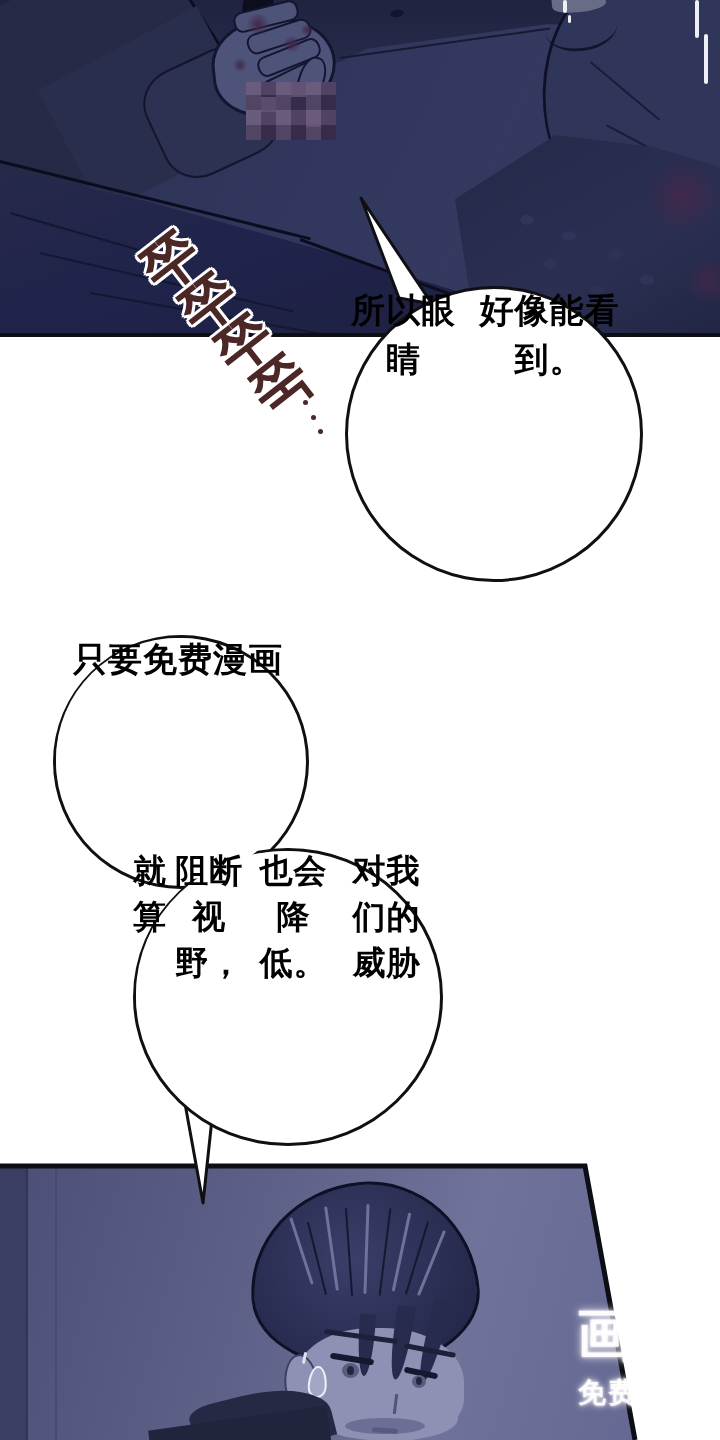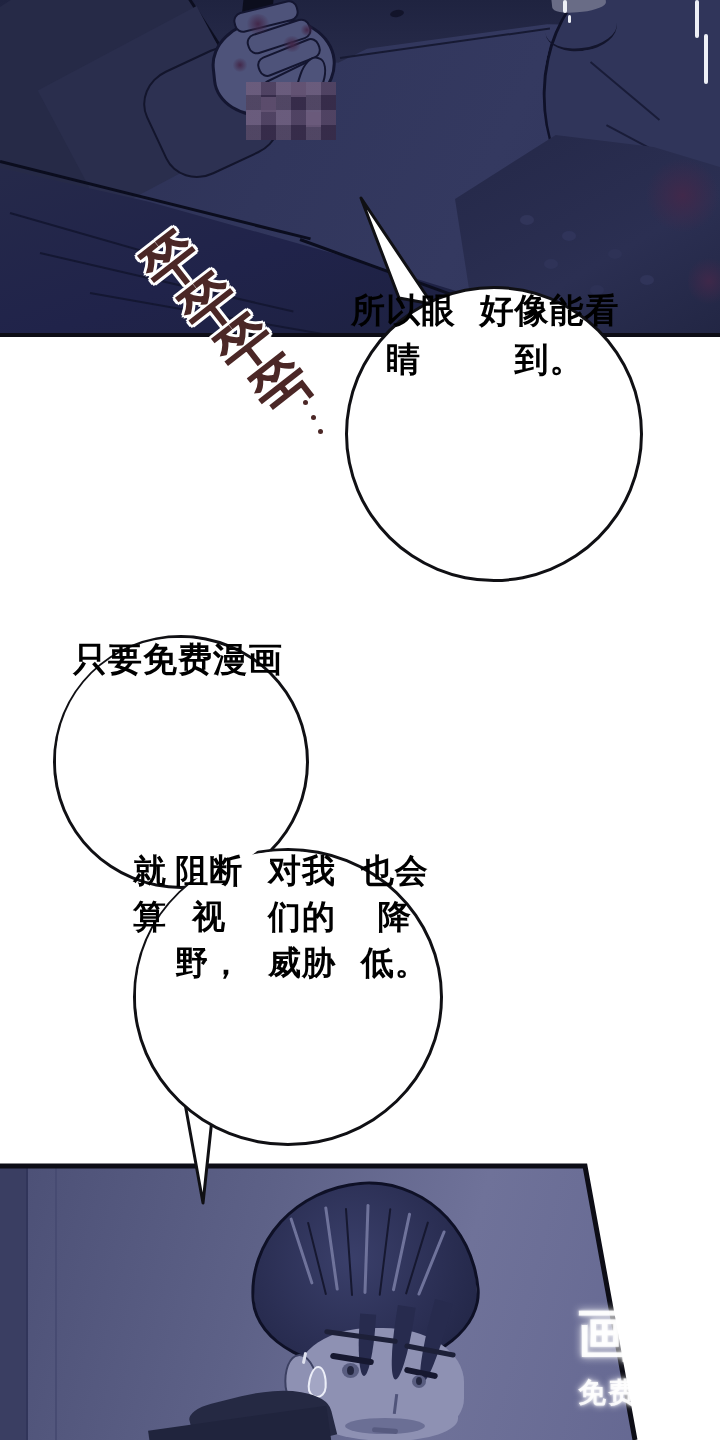--- a/index.html
+++ b/index.html
@@ -237,22 +237,22 @@
   <div class="abs bfill" id="b2f"></div>
   <div class="abs bfill" id="b3f"></div>
 
   <div class="abs btext" id="b2t">
     <div>只要</div>
     <div>免费漫画</div>
   </div>
   <div class="abs btext small" id="b3t">
     <div>就算</div>
     <div>阻断视野，</div>
+    <div>也会降低。</div>
     <div>对我们的威胁</div>
-    <div>也会降低。</div>
   </div>
 
   <div class="abs watermark">
     <div class="wm-logo">画涯</div>
     <div class="wm-sub">免费漫画</div>
   </div>
 
 </div>
 
 </body></html>

